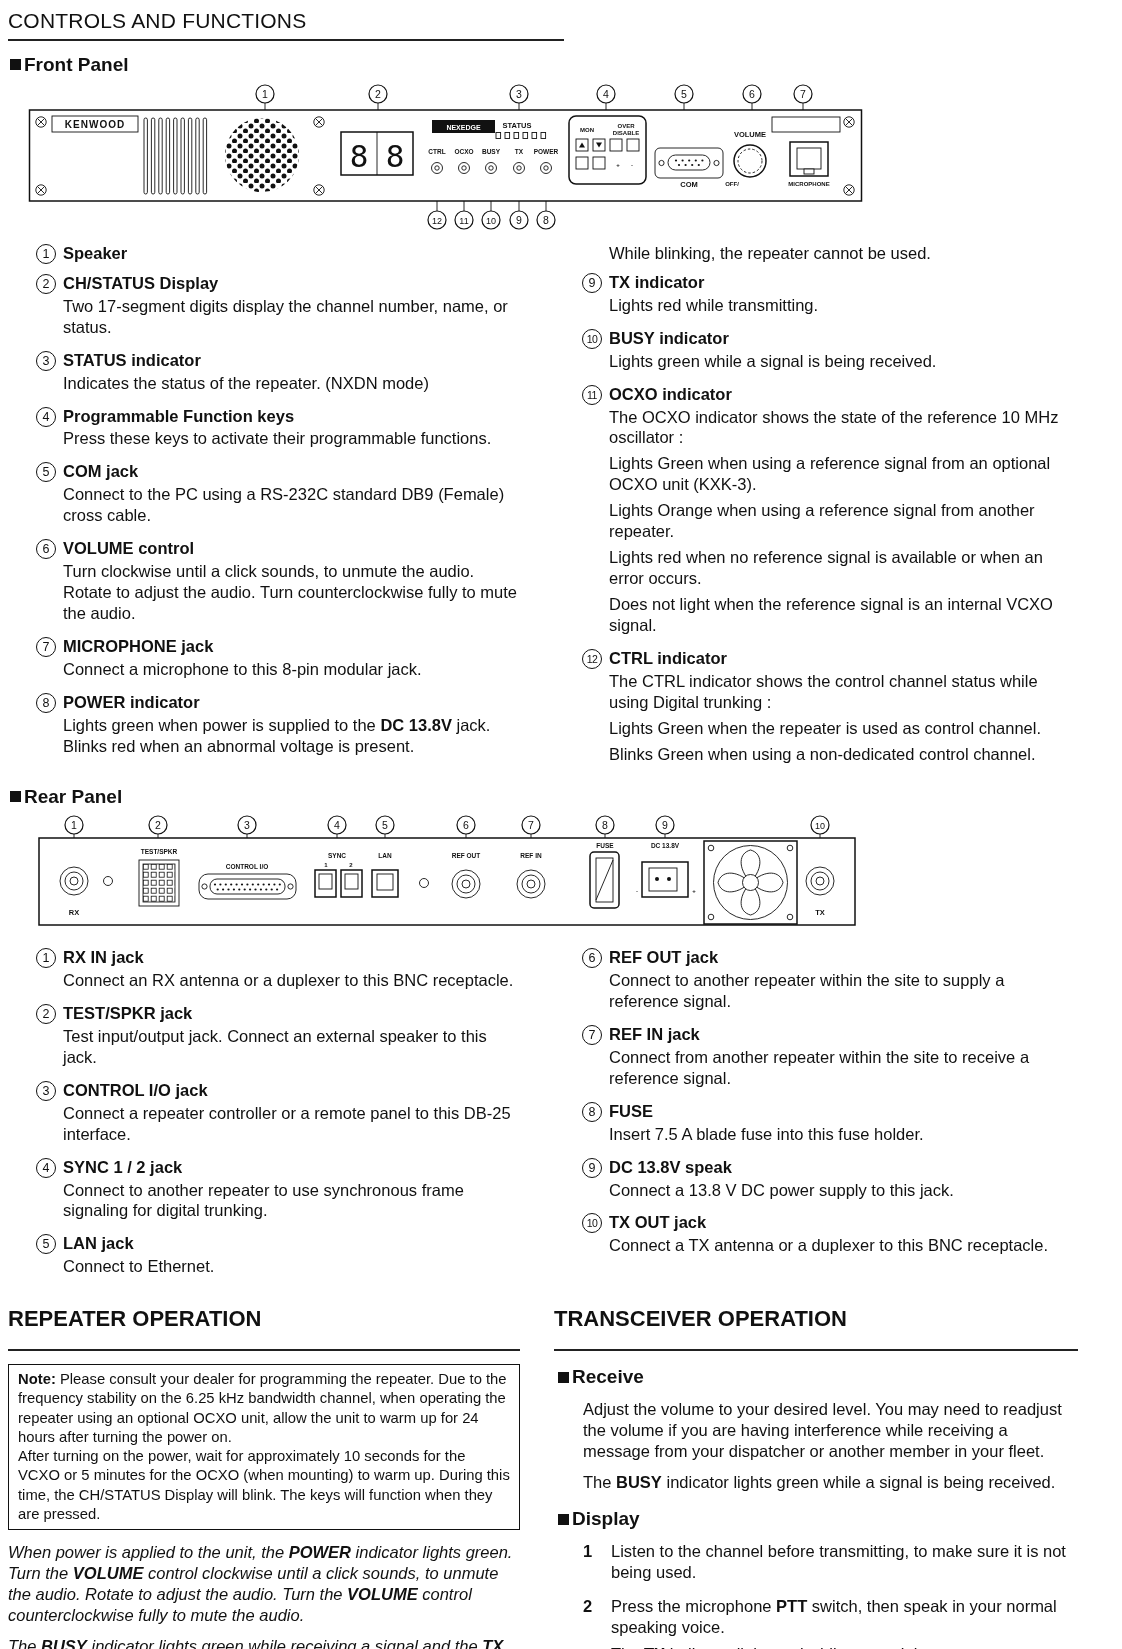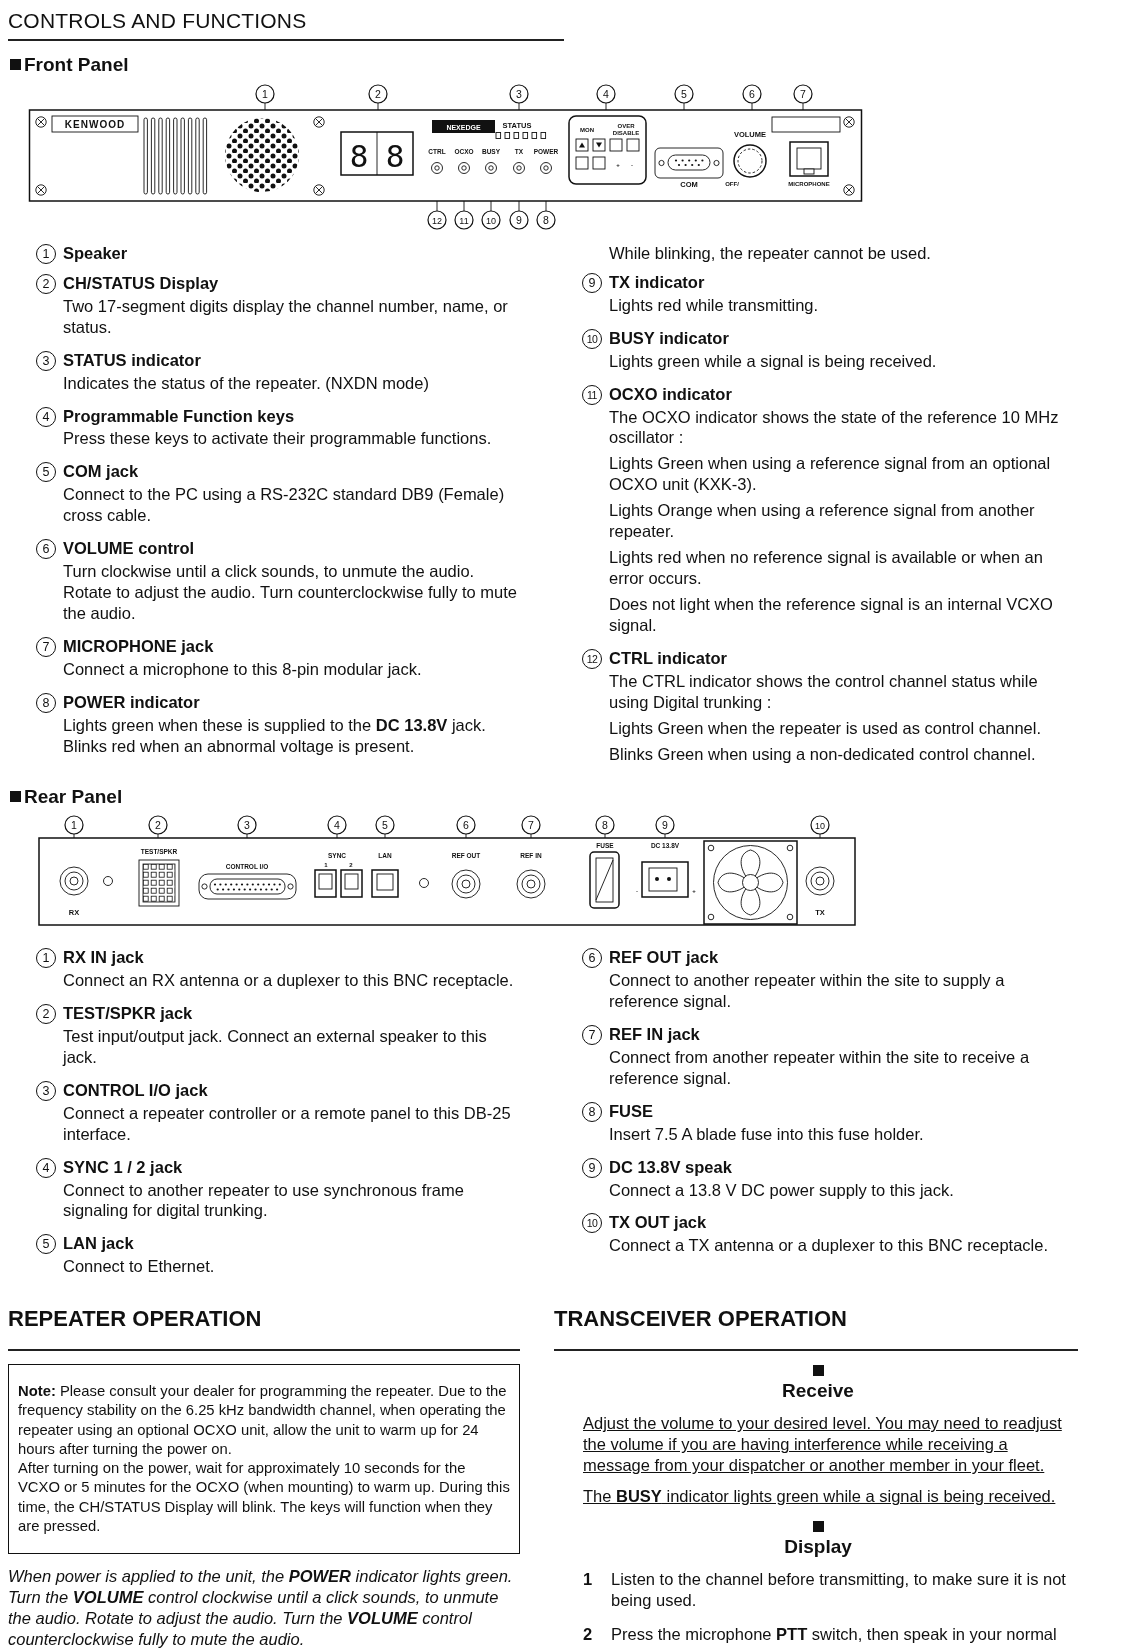--- a/index.html
+++ b/index.html
@@ -36,26 +36,26 @@
   .cnum.two { font-size:10.5px; letter-spacing:-.5px; }
   .ibody { flex:1; min-width:0; }
   .ititle { font-weight:bold; margin-bottom:2px; }
   .ibody p { margin:0 0 5px; }
   .lead { margin:0 0 8px 27px; }
 
   .bottom { display:flex; gap:34px; margin-top:16px; }
   .bcol-l { width:512px; flex:none; }
   .bcol-r { width:524px; flex:none; }
   .big-h { font-size:22px; font-weight:bold; border-bottom:2.5px solid #222; padding-bottom:16px; margin-bottom:13px; }
-  .note-box { border:1.5px solid #111; padding:17px 9px; font-size:14.8px; line-height:1.3; margin-bottom:12px; }
+  .note-box { border:1.5px solid #111; padding:5px 9px; font-size:14.8px; line-height:1.3; margin-bottom:12px; }
   .note-box p { margin:0; }
   .bpara { margin-bottom:10px;font-style:italic; }
   .subsec { margin-bottom:10px; }
-  .sec-h.sub { margin:14px 0 10px 4px;flex-direction:column; }
-  .indent { margin-left:29px;text-decoration:underline; }
+  .sec-h.sub { margin:14px 0 10px 4px; }
+  .indent { margin-left:29px; }
   .indent p { margin-bottom:10px; }
   .steps { margin-left:29px; }
   .step { display:flex; gap:11px; margin-bottom:7px; }
   .snum { font-weight:bold; flex:none; width:13px; }
   .step p { margin:0 4px 6px; }
 
   
   svg .ln { fill:#fff; stroke:#111; stroke-width:1.5; }
   svg .thin { fill:#fff; stroke:#111; stroke-width:0.9; }
   svg .nofill { fill:none; stroke:#111; stroke-width:0.9; }
@@ -306,21 +306,21 @@
         <span class="cnum">7</span>
         <div class="ibody">
           <div class="ititle">MICROPHONE jack</div>
           <p><span>Connect a microphone to this 8-pin modular jack.</span></p>
         </div>
       </div>
       <div class="item">
         <span class="cnum">8</span>
         <div class="ibody">
           <div class="ititle">POWER indicator</div>
-          <p><span>Lights green when these is supplied to the </span><span class="b">DC 13.8V</span><span> jack. Blinks red when an abnormal voltage is present.</span></p>
+          <p><span>Lights green when power is supplied to the </span><span class="b">DC 13.8V</span><span> jack. Blinks red when an abnormal voltage is present.</span></p>
         </div>
       </div>
     </div>
 
     <div class="col-r">
       <p class="lead"><span>While blinking, the repeater cannot be used.</span></p>
       <div class="item">
         <span class="cnum">9</span>
         <div class="ibody">
           <div class="ititle">TX indicator</div>

